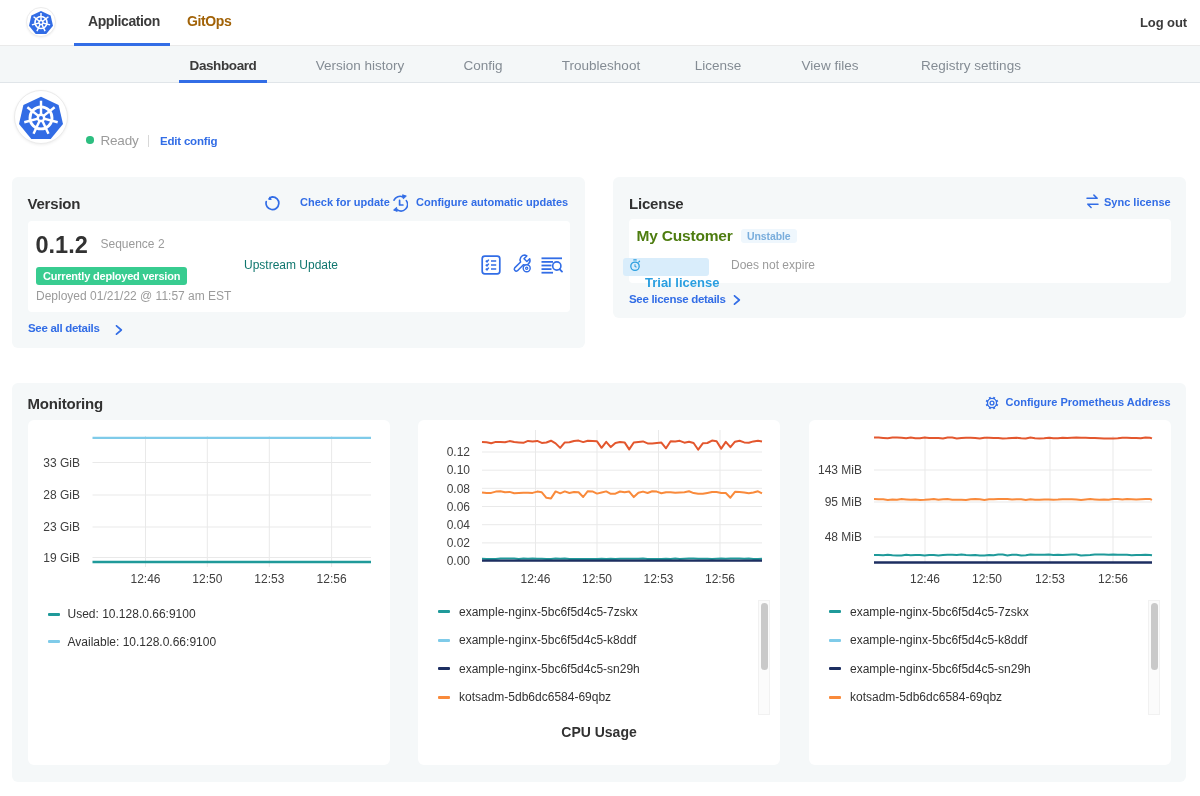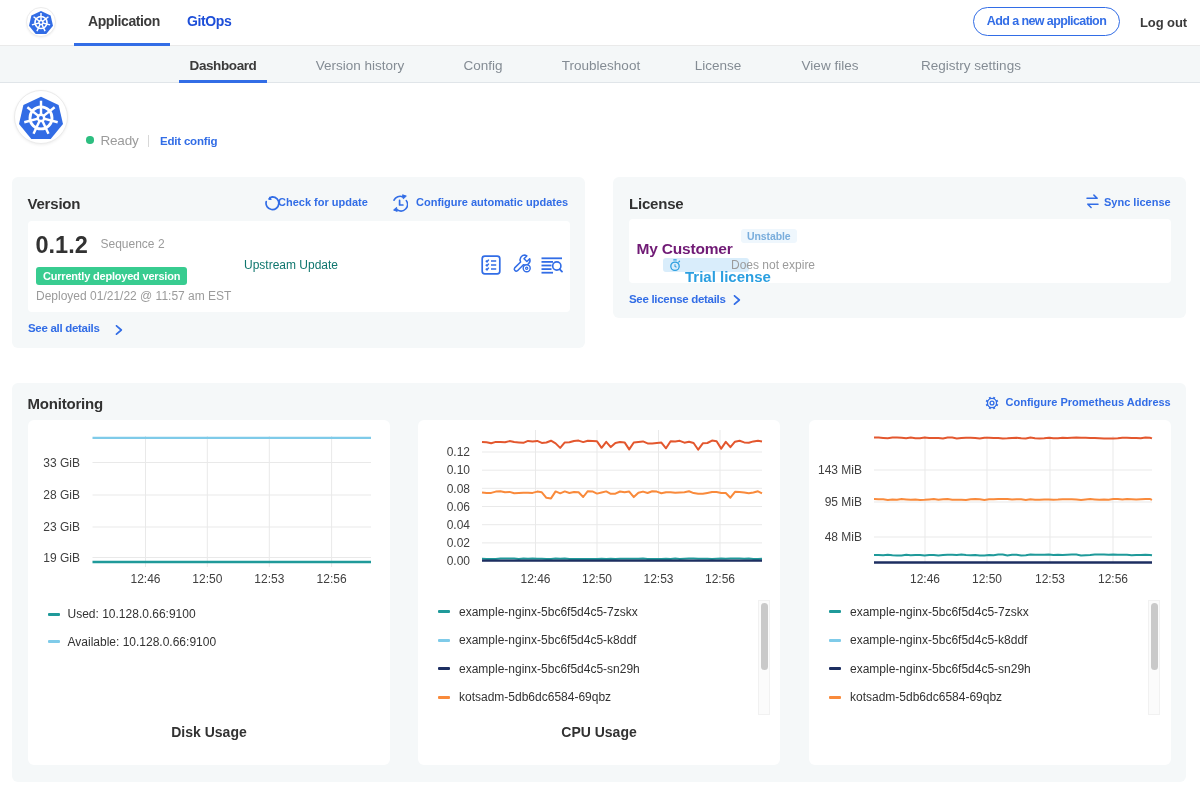--- a/index.html
+++ b/index.html
@@ -29,22 +29,21 @@
       <line x1="50" y1="52" x2="12" y2="62"></line>
       <line x1="50" y1="52" x2="19" y2="28"></line>
       <circle cx="50" cy="52" r="25" stroke-width="7"></circle>
     </g>
     <circle cx="50" cy="52" r="11" fill="#fff"></circle>
     <circle cx="50" cy="52" r="5" fill="#326ce5"></circle>
   </svg>
 </div>
 <div class="abs" style="left:74px;top:43px;width:96px;height:3px;background:#326de6;"></div>
 <div class="abs" style="left:88px;top:13px;font-size:14px;font-weight:700;color:#3b3b3b;letter-spacing:-0.4px;">Application</div>
-<div class="abs" style="left:187px;top:13px;font-size:14px;font-weight:700;color:#1d4ed8;letter-spacing:-0.4px;">GitOps</div>
-<div class="abs" style="left:973px;top:7px;width:147px;height:29px;border:1px solid #326de6;border-radius:15px;text-align:center;line-height:27px;font-size:12.5px;font-weight:700;color:#326de6;letter-spacing:-0.6px;">Add a new application</div>
+<div class="abs" style="left:187px;top:13px;font-size:14px;font-weight:700;color:#a16207;letter-spacing:-0.4px;">GitOps</div>
 <div class="abs" style="left:1140px;top:14.5px;font-size:13px;font-weight:700;color:#3b3b3b;letter-spacing:-0.1px;">Log out</div>
 
 <div class="abs" style="left:0;top:46px;width:1200px;height:37px;background:#f4f7f8;border-bottom:1px solid #e0e5e9;"></div>
 <div class="abs" style="left:179px;top:80px;width:88px;height:3px;background:#326de6;"></div>
 <div class="abs" style="left:223px;top:57.5px;font-size:13.5px;font-weight:700;color:#3b3b3b;letter-spacing:-0.4px;transform:translateX(-50%);">Dashboard</div>
 <div class="abs" style="left:360px;top:57.5px;font-size:13.5px;color:#848c94;transform:translateX(-50%);">Version history</div>
 <div class="abs" style="left:483px;top:57.5px;font-size:13.5px;color:#848c94;transform:translateX(-50%);">Config</div>
 <div class="abs" style="left:601px;top:57.5px;font-size:13.5px;color:#848c94;transform:translateX(-50%);">Troubleshoot</div>
 <div class="abs" style="left:718px;top:57.5px;font-size:13.5px;color:#848c94;transform:translateX(-50%);">License</div>
 <div class="abs" style="left:830px;top:57.5px;font-size:13.5px;color:#848c94;transform:translateX(-50%);">View files</div>
@@ -74,21 +73,21 @@
 
 <div class="abs card" style="left:12px;top:177px;width:573px;height:171px;"></div>
 <div class="abs h2" style="left:27.5px;top:194.5px;">Version</div>
 <div class="abs" style="left:265px;top:193.3px;">
   <svg width="15" height="18" viewBox="0 0 15 18">
     <path d="M7.4 3.8 A 6.4 6.4 0 1 1 1.2 8.7" fill="none" stroke="#326de6" stroke-width="1.7" stroke-linecap="round"></path>
     <path d="M7.4 3.8 Q5.4 3.9 4.4 5.8" fill="none" stroke="#326de6" stroke-width="1.7" stroke-linecap="round"></path>
     <path d="M6 6.4 L3.9 6.1 L4.9 4.2 Z" fill="#326de6" stroke="#326de6" stroke-width="1.2" stroke-linejoin="round"></path>
   </svg>
 </div>
-<div class="abs link" style="left:278px;top:195.8px;">Check for update</div>
+<div class="abs link" style="left:300px;top:195.8px;">Check for update</div>
 <div class="abs" style="left:392px;top:193.5px;">
   <svg width="16" height="18" viewBox="0 0 16 18">
     <path d="M2 6.2 A 6.6 6.6 0 0 1 10.8 2.9" fill="none" stroke="#326de6" stroke-width="1.6" stroke-linecap="round"></path>
     <path d="M14.3 6.6 A 6.6 6.6 0 0 1 5.3 15.9" fill="none" stroke="#326de6" stroke-width="1.6" stroke-linecap="round"></path>
     <path d="M10.6 0.8 L14.3 2.1 L11.3 4.8 Z" fill="#326de6" stroke="#326de6" stroke-width="1" stroke-linejoin="round"></path>
     <path d="M5.2 17.4 L1.6 16 L4.6 13.4 Z" fill="#326de6" stroke="#326de6" stroke-width="1" stroke-linejoin="round"></path>
     <path d="M7.6 6.4 L7.6 11 L10.9 11" fill="none" stroke="#326de6" stroke-width="1.7" stroke-linecap="round" stroke-linejoin="round"></path>
   </svg>
 </div>
 <div class="abs link" style="left:416px;top:195.8px;">Configure automatic updates</div>
@@ -139,23 +138,23 @@
 <div class="abs card" style="left:613px;top:177px;width:573px;height:141px;"></div>
 <div class="abs h2" style="left:629px;top:194.5px;">License</div>
 <div class="abs" style="left:1086px;top:193.5px;">
   <svg width="13" height="15" viewBox="0 0 13 15">
     <path d="M1 4.3 L11.2 4.3 M11.2 4.3 L7.9 1.1" fill="none" stroke="#326de6" stroke-width="1.5" stroke-linecap="round" stroke-linejoin="round"></path>
     <path d="M12 10.3 L1.8 10.3 M1.8 10.3 L5.1 13.5" fill="none" stroke="#326de6" stroke-width="1.5" stroke-linecap="round" stroke-linejoin="round"></path>
   </svg>
 </div>
 <div class="abs link" style="left:1104px;top:195.8px;">Sync license</div>
 <div class="abs whitebox" style="left:628.5px;top:218.5px;width:542px;height:64px;"></div>
-<div class="abs" style="left:636.5px;top:240px;font-size:15.5px;font-weight:700;color:#701a75;letter-spacing:-0.2px;">My Customer</div>
+<div class="abs" style="left:636.5px;top:227px;font-size:15.5px;font-weight:700;color:#4d7c0f;letter-spacing:-0.2px;">My Customer</div>
 <div class="abs" style="left:741px;top:229px;height:14px;line-height:14px;padding:0 6px;background:#eff7fd;border-radius:3px;color:#79addc;font-size:10.5px;font-weight:700;letter-spacing:-0.1px;">Unstable</div>
-<div class="abs" style="left:663px;top:257.5px;width:86px;height:14.5px;line-height:14.5px;padding:12px 0 0 22px;background:#d9edfb;border-radius:3px;color:#2b9fe0;font-size:15px;font-weight:700;">Trial license
+<div class="abs" style="left:623px;top:257.5px;width:86px;height:14.5px;line-height:14.5px;padding:18px 0 0 22px;background:#d9edfb;border-radius:3px;color:#2b9fe0;font-size:13px;font-weight:700;">Trial license
   <svg width="12" height="13" viewBox="0 0 14 15" style="position:absolute;left:6px;top:1px;">
     <circle cx="7" cy="8.4" r="4.9" fill="none" stroke="#2b9fe0" stroke-width="1.5"></circle>
     <path d="M7 6 L7 8.6 L8.8 9.6" fill="none" stroke="#2b9fe0" stroke-width="1.2"></path>
     <path d="M5.6 1 L8.4 1" fill="none" stroke="#2b9fe0" stroke-width="1.5" stroke-linecap="round"></path>
     <path d="M11.3 3.5 L12.3 2.5" fill="none" stroke="#2b9fe0" stroke-width="1.4" stroke-linecap="round"></path>
   </svg>
 </div>
 <div class="abs" style="left:731px;top:258.2px;font-size:12px;font-weight:500;color:#9b9b9b;">Does not expire</div>
 <div class="abs link" style="left:629px;top:292.6px;font-size:11.5px;letter-spacing:-0.3px;">See license details</div>
 <svg class="abs" width="8" height="10" viewBox="0 0 8 10" style="left:732.5px;top:295px;">
@@ -197,21 +196,20 @@
         <text x="241.3" y="163" text-anchor="middle" font-size="12" fill="#3f3f3f">12:53</text>
         <line x1="303.6" y1="16" x2="303.6" y2="147" stroke="#e9e9e9" stroke-width="1"></line>
         <text x="303.6" y="163" text-anchor="middle" font-size="12" fill="#3f3f3f">12:56</text>
         <polyline points="64.5,17.9 343,17.9" fill="none" stroke="#7fcbe9" stroke-width="2.2"></polyline>
         <polyline points="64.5,142 343,142" fill="none" stroke="#1f9a9a" stroke-width="2.4"></polyline>
       </svg>
       <div class="abs" style="left:19.5px;top:192.5px;width:12.5px;height:3px;background:#1f9a9a;border-radius:1px;"></div>
       <div class="abs" style="left:39.5px;top:187.4px;font-size:12px;color:#323232;">Used: 10.128.0.66:9100</div>
       <div class="abs" style="left:19.5px;top:220.0px;width:12.5px;height:3px;background:#7fcbe9;border-radius:1px;"></div>
       <div class="abs" style="left:39.5px;top:214.9px;font-size:12px;color:#323232;">Available: 10.128.0.66:9100</div>
-      <div class="abs" style="left:0;top:303.5px;width:362px;text-align:center;font-size:14px;font-weight:700;color:#323232;">Disk Usage</div>
     </div>
 <div class="abs whitebox" style="left:418px;top:420px;width:362px;height:345px;border-radius:6px;">
       <svg class="abs" width="362" height="170" viewBox="0 0 362 170" style="left:0;top:0;">
         <line x1="64" y1="32.0" x2="344" y2="32.0" stroke="#e9e9e9" stroke-width="1"></line>
         <text x="52" y="36.2" text-anchor="end" font-size="12" fill="#3f3f3f">0.12</text>
         <line x1="64" y1="50.2" x2="344" y2="50.2" stroke="#e9e9e9" stroke-width="1"></line>
         <text x="52" y="54.4" text-anchor="end" font-size="12" fill="#3f3f3f">0.10</text>
         <line x1="64" y1="68.3" x2="344" y2="68.3" stroke="#e9e9e9" stroke-width="1"></line>
         <text x="52" y="72.5" text-anchor="end" font-size="12" fill="#3f3f3f">0.08</text>
         <line x1="64" y1="86.5" x2="344" y2="86.5" stroke="#e9e9e9" stroke-width="1"></line>

